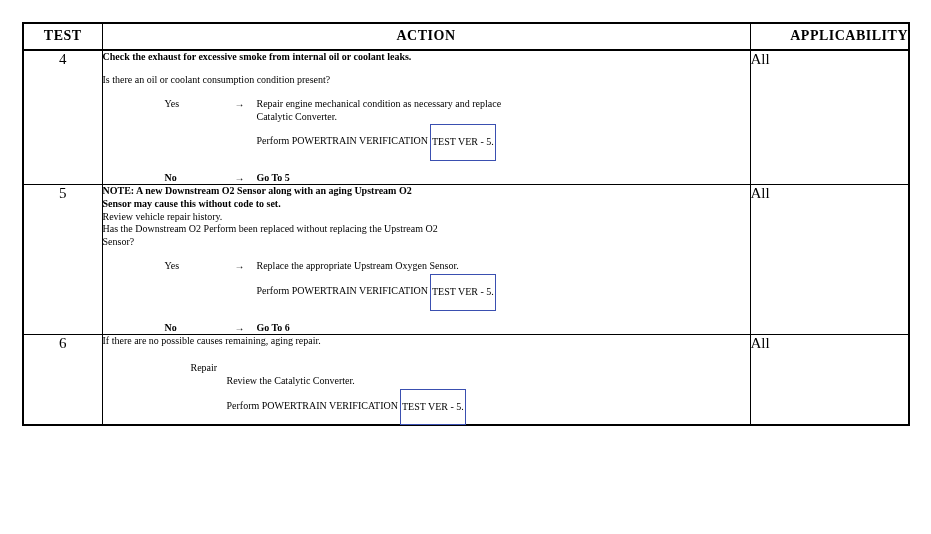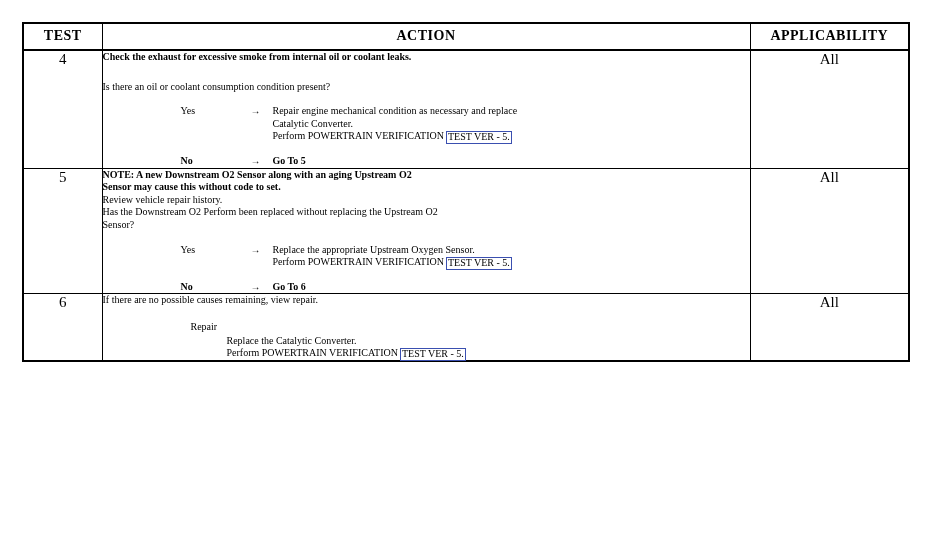--- a/index.html
+++ b/index.html
@@ -48,91 +48,91 @@
     border-bottom: 2px solid #000;
     font-family: "Liberation Serif", serif;
     font-weight: bold;
     font-size: 14px;
     letter-spacing: 0.5px;
     text-align: center;
     padding: 4px 0 5px 0;
     font-variant: small-caps;
   }
   table.diag th:first-child { border-left: none; }
-  table.diag th:last-child { border-right: none; }
+  table.diag th:last-child { border-right: none; text-align: right; }
   table.diag td:first-child { border-left: none; }
   table.diag td:last-child { border-right: none; }
   tr.last-row td { border-bottom: none; }
 
   .hdr-text {
     display: inline-block;
   }
 
   td.test-cell {
     text-align: center;
     font-size: 15px;
     padding-top: 10px;
     font-family: "Liberation Serif", serif;
   }
   td.appl-cell {
-    text-align: center;
+    text-align: left;
     font-size: 15px;
     padding-top: 11px;
     font-family: "Liberation Serif", serif;
   }
   td.action-cell {
     padding: 9px 10px 11px 8px;
     font-size: 10px;
     line-height: 1.26;
   }
   .bold {
     font-weight: bold;
   }
   .line {
     display: block;
   }
   .q-line {
     display: block;
-    margin-top: 17px;
+    margin-top: 10px;
   }
   .branches {
     margin-top: 12px;
   }
   .branch {
     display: flex;
     align-items: flex-start;
   }
   .branch + .branch {
     margin-top: 12px;
     font-weight: bold;
   }
   .branch-label {
     width: 58px;
     flex: 0 0 58px;
     text-align: left;
-    padding-left: 78px;
+    padding-left: 62px;
     box-sizing: content-box;
   }
   .arrow {
     width: 34px;
     flex: 0 0 34px;
     text-align: center;
   }
   .branch-body {
     flex: 1 1 auto;
   }
   .justify {
     text-align: justify;
     text-align-last: left;
   }
   .link-box {
     display: inline-block;
     border: 1px solid #3a4fb0;
     color: #000;
-    padding: 0 1px;
+    padding: 12px 1px;
     line-height: 1.05;
     margin-left: 2px;
     position: relative;
     top: 1px;
   }
   .repair-head {
     padding-left: 88px;
     margin-top: 14px;
   }
   .repair-body {
@@ -212,24 +212,24 @@
                 </span>
               </div>
             </div>
           </td>
           <td class="appl-cell">All</td>
         </tr>
 
         <tr class="last-row">
           <td class="test-cell">6</td>
           <td class="action-cell">
-            <span class="line">If there are no possible causes remaining, view repair.</span>
+            <span class="line">If there are no possible causes remaining, aging repair.</span>
             <div class="repair-head">Repair</div>
             <div class="repair-body">
-              <span class="line">Replace the Catalytic Converter.</span>
+              <span class="line">Review the Catalytic Converter.</span>
               <span class="line"><span>Perform POWERTRAIN VERIFICATION</span><span class="link-box">TEST VER - 5.</span></span>
             </div>
           </td>
           <td class="appl-cell">All</td>
         </tr>
 
       </tbody>
     </table>
   </div>
 </div>

